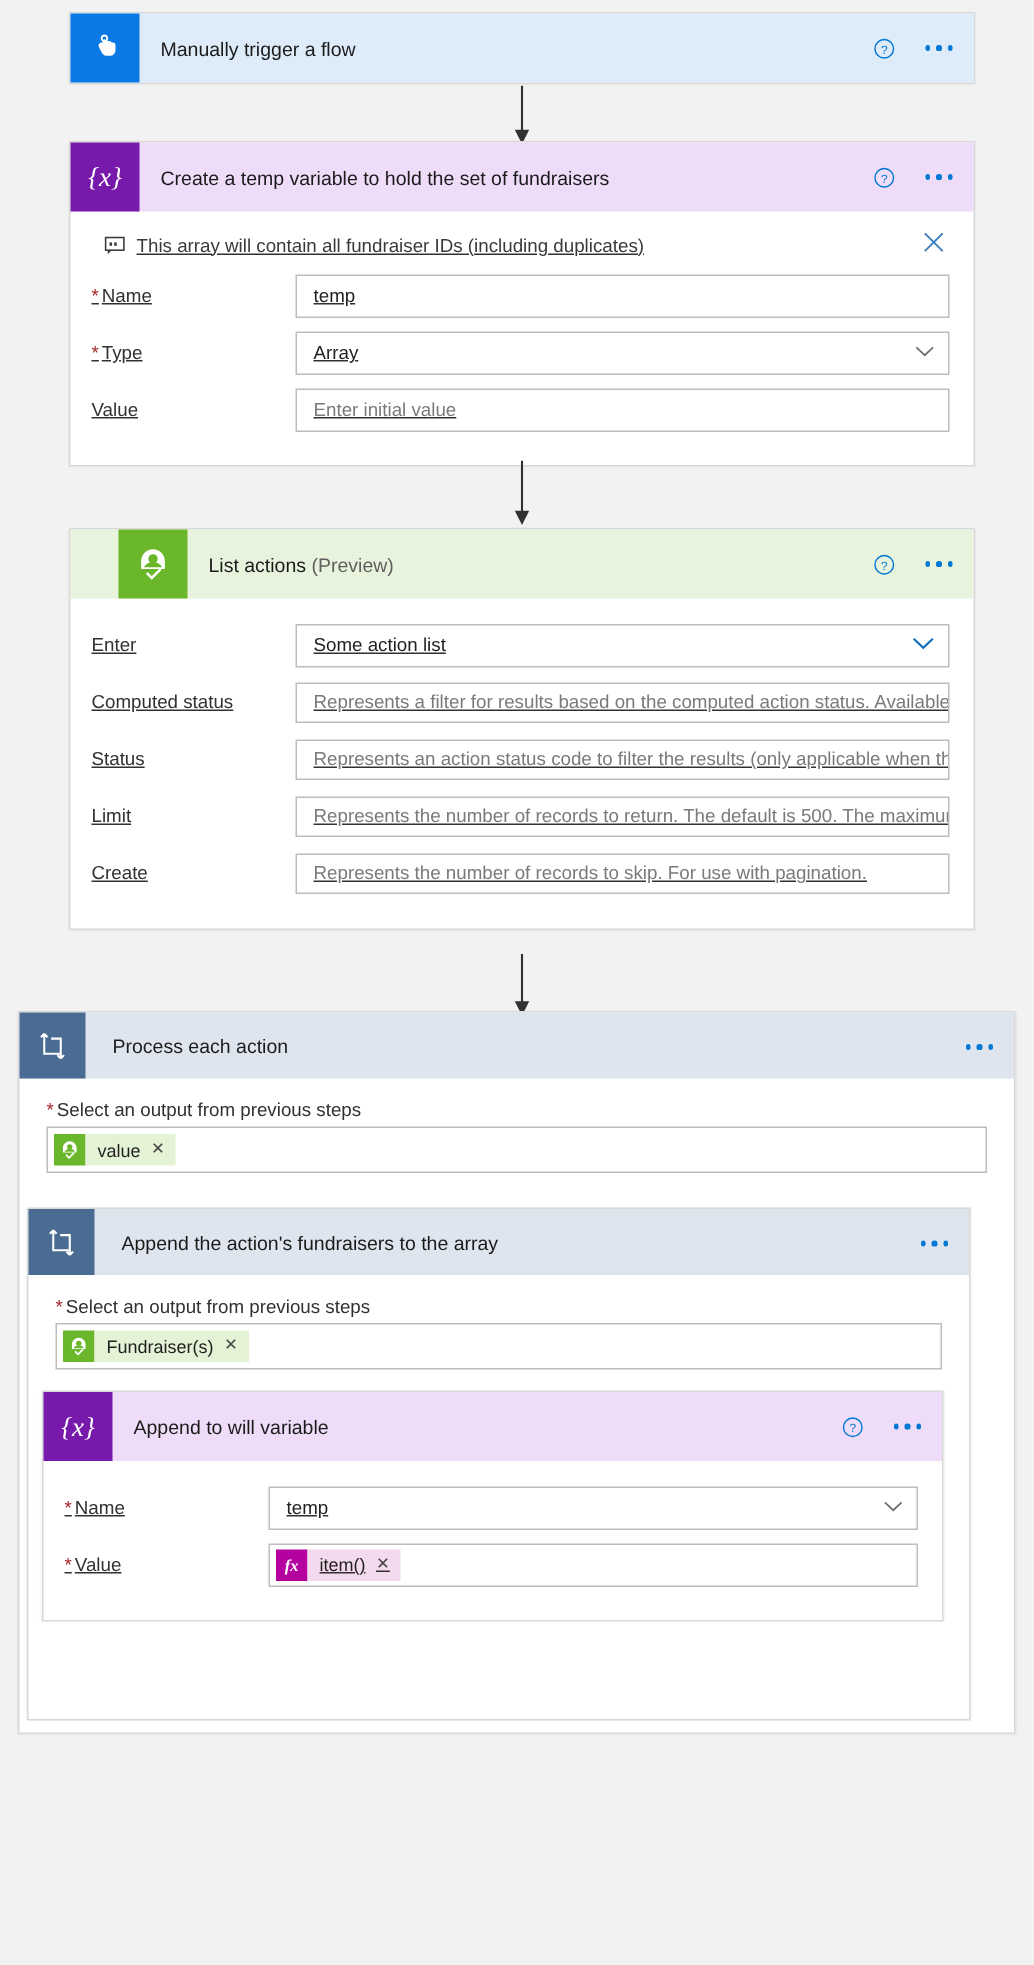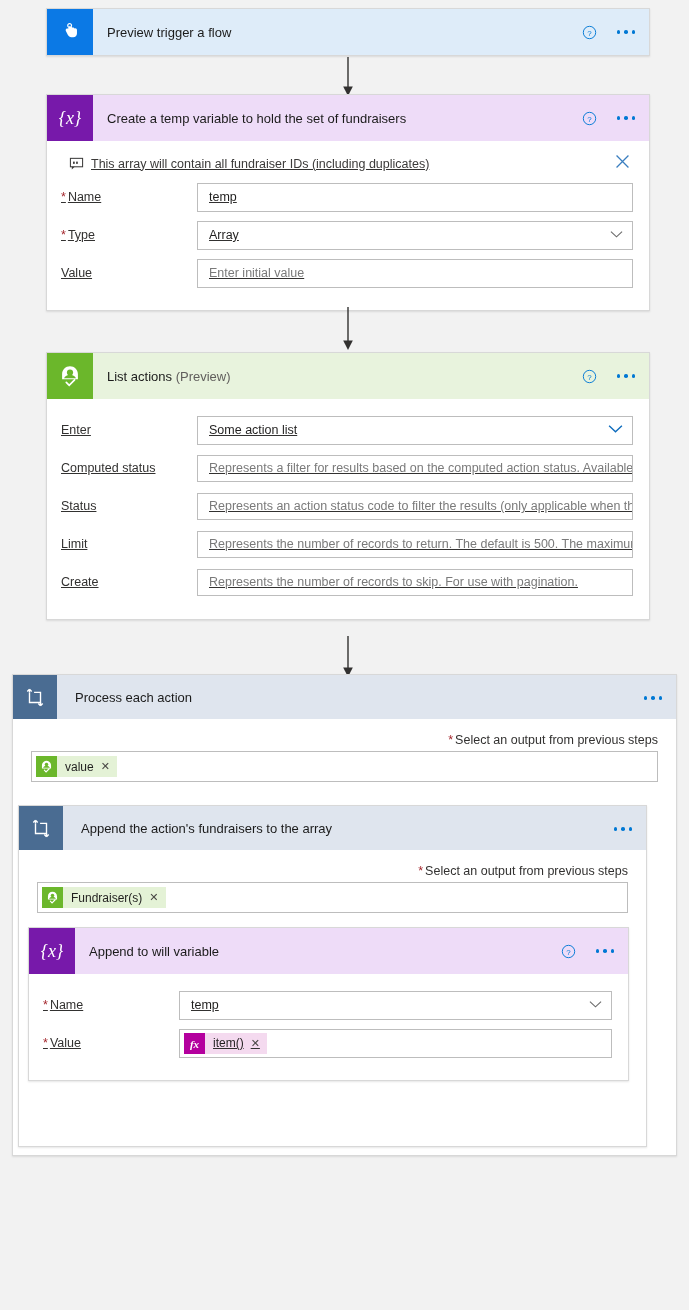--- a/index.html
+++ b/index.html
@@ -145,21 +145,21 @@
   .scope-icon {
     width: 44px; height: 44px; flex: 0 0 44px;
     background: #4a6c92;
     display: flex; align-items: center; justify-content: center;
   }
   .scope-title {
     margin-left: 18px;
     font-size: 13px;
     color: #1b1b1b;
   }
-  .scope-body { padding: 14px 18px 0 18px; text-align: right; }
+  .scope-body { padding: 14px 18px 0 18px; }
 
   .sub-label {
     font-size: 12.5px;
     color: #323130;
     margin-bottom: 4px;
   }
   .token-field {
     border: 1px solid #bdbdbd;
     background: #fff;
     height: 31px;
@@ -209,34 +209,34 @@
   #variable-card  { position:absolute; left:46px;  top:94px;  width:604px; }
   #arrow-2        { position:absolute; left:46px;  top:306px; width:604px; }
   #list-card      { position:absolute; left:46px;  top:352px; width:604px; }
   #arrow-3        { position:absolute; left:46px;  top:634px; width:604px; }
   #outer-scope    { position:absolute; left:12px;  top:674px; width:665px; height:482px; }
   #inner-scope    { position:absolute; left:18px;  top:805px; width:629px; height:342px; }
   #append-card    { position:absolute; left:28px;  top:927px; width:601px; }
 
   .trigger-head { background: #deecf9; }
   .var-head     { background: #eedcf8; }
-  .green-head   { background: #e8f3dd; }
+  .green-head   { background: #e8f3dd; padding-left: 32px; }
 </style>
 </head>
 <body>
 
 <div class="card" id="trigger-card">
   <div class="card-head trigger-head">
     <div class="card-icon" style="background:#0b79e5">
       <svg width="22" height="22" viewBox="0 0 24 24" aria-hidden="true">
         <path d="M11.6 2.2c-1.5 0-2.7 1.2-2.7 2.7 0 1 .5 1.8 1.3 2.3v1.1c-.6-.3-1.2-.3-1.8 0-1 .5-1.4 1.7-.9 2.7l2.2 4.4c.7 1.4 2.1 2.3 3.7 2.3h2.1c2.3 0 4.1-1.8 4.1-4.1v-3.8c0-1-.8-1.8-1.8-1.8-.3 0-.6.1-.9.2-.2-.7-.9-1.2-1.7-1.2-.3 0-.6.1-.9.2-.2-.6-.7-1-1.3-1.1V7.2c.8-.5 1.3-1.3 1.3-2.3 0-1.5-1.2-2.7-2.7-2.7z" fill="#ffffff"></path>
         <path d="M11.6 3.6c.8 0 1.4.6 1.4 1.4 0 .5-.3 1-.7 1.2v-.6h-1.4v.6c-.4-.2-.7-.7-.7-1.2 0-.8.6-1.4 1.4-1.4z" fill="#0b79e5"></path>
       </svg>
     </div>
-    <div class="card-title">Preview trigger a flow</div>
+    <div class="card-title">Manually trigger a flow</div>
     <div class="head-actions">
       <span>
         <svg class="help-icon" width="15" height="15" viewBox="0 0 16 16">
           <circle cx="8" cy="8" r="6.6" fill="none" stroke="#0078d4" stroke-width="1"></circle>
           <text x="8" y="11.4" text-anchor="middle" font-family="Liberation Sans, sans-serif" font-size="8.5" fill="#0078d4">?</text>
         </svg>
       </span>
       <span class="ellipsis">
           <i></i>
           <i></i>

